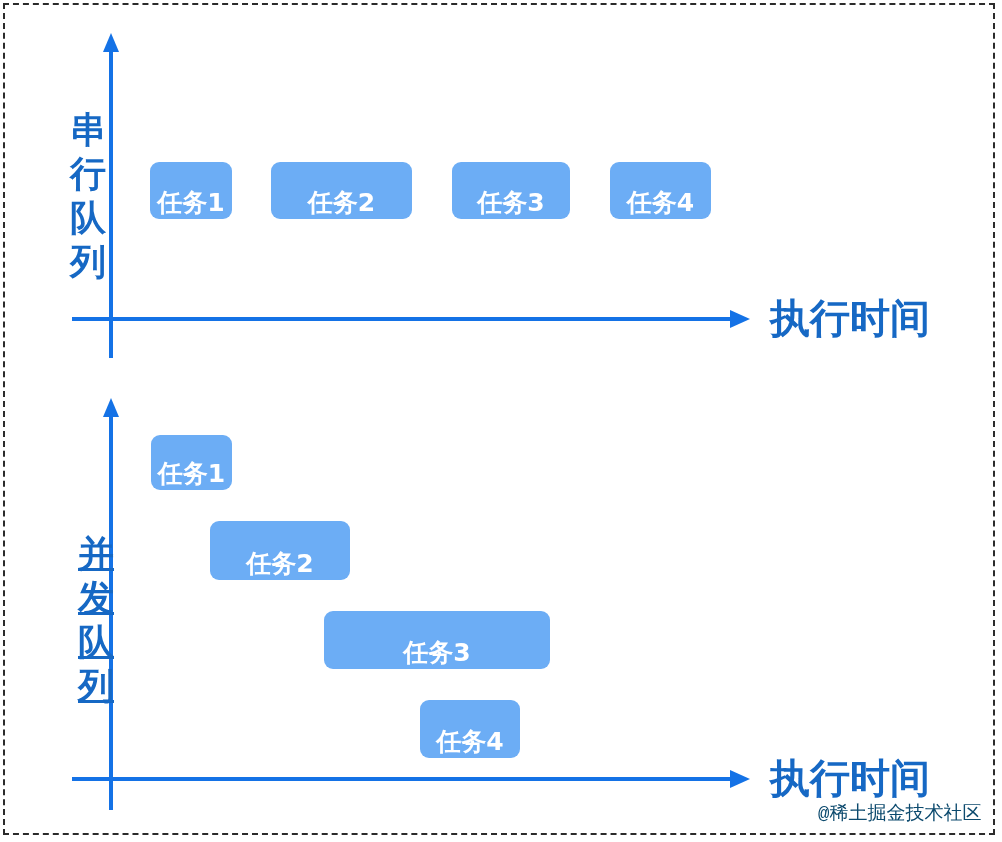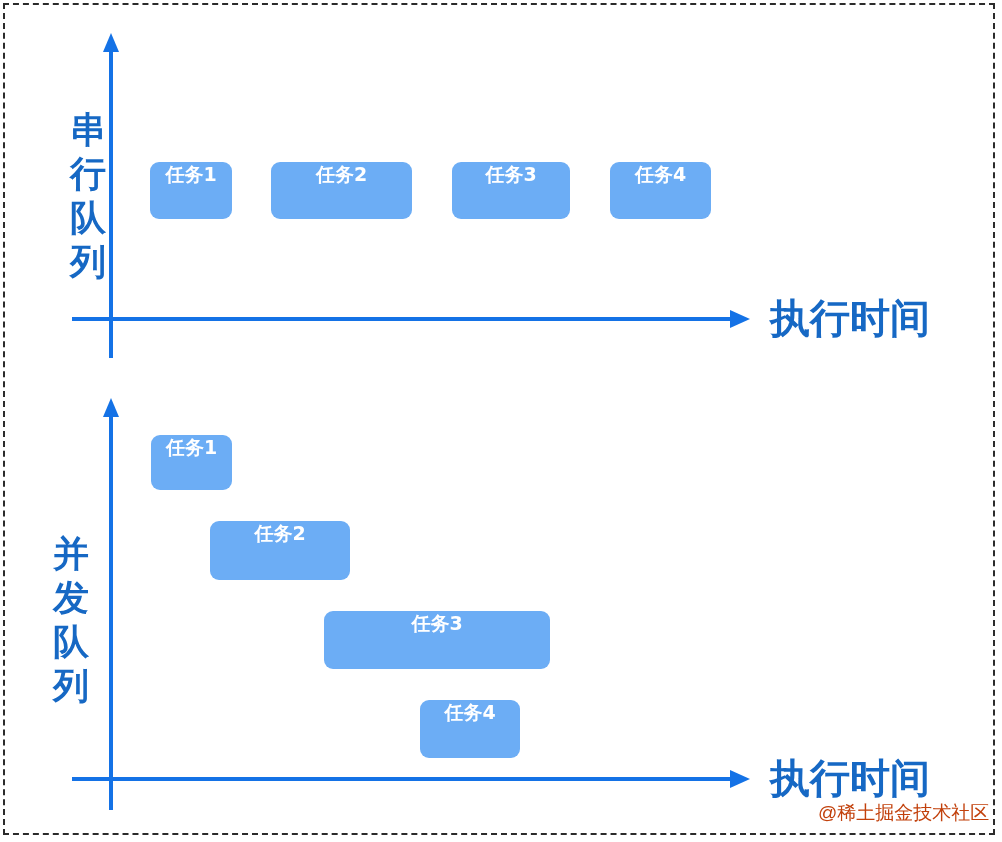--- a/index.html
+++ b/index.html
@@ -56,34 +56,34 @@
     line-height: 40px;
     font-weight: 600;
     white-space: nowrap;
     font-family: "DejaVu Sans", sans-serif;
   }
   .task-box {
     position: absolute;
     background: #6cadf5;
     border-radius: 9px;
     color: #ffffff;
-    font-size: 19px;
+    font-size: 25px;
     font-weight: 600;
     display: flex;
-    align-items: flex-start;
+    align-items: flex-end;
     justify-content: center;
     box-sizing: border-box;
     font-family: "DejaVu Sans", sans-serif;
   }
   .watermark {
     position: absolute;
-    color: #c2410c;
+    color: #0c4a6e;
     font-size: 19px;
     white-space: nowrap;
-    font-family: Liberation Sans, sans-serif;
+    font-family: Liberation Mono, monospace;
   }
 </style>
 </head>
 <body>
 
 <div id="canvas">
 
   <div class="frame-border"></div>
 
   <div class="chart" style="left:0; top:0; width:1002px; height:380px;">
@@ -119,21 +119,21 @@
 
     <svg class="axis-svg" width="1002" height="452">
 
       <line x1="111" y1="22" x2="111" y2="420" stroke="#1472e6" stroke-width="4"></line>
       <polygon points="111,8 103,27 119,27" fill="#1472e6"></polygon>
 
       <line x1="72" y1="389" x2="735" y2="389" stroke="#1472e6" stroke-width="4"></line>
       <polygon points="750,389 730,380 730,398" fill="#1472e6"></polygon>
     </svg>
 
-    <div class="axis-label-y" style="left:49px; top:142px;">并发队列</div>
+    <div class="axis-label-y" style="left:74px; top:142px;text-decoration:underline;">并发队列</div>
 
     <div class="axis-label-x" style="left:770px; top:368px;">执行时间</div>
 
     <div class="task-box" style="left:151px; top:45px; width:81px; height:55px;">
       <span>任务1</span>
     </div>
     <div class="task-box" style="left:210px; top:131px; width:140px; height:59px;">
       <span>任务2</span>
     </div>
     <div class="task-box" style="left:324px; top:221px; width:226px; height:58px;">

